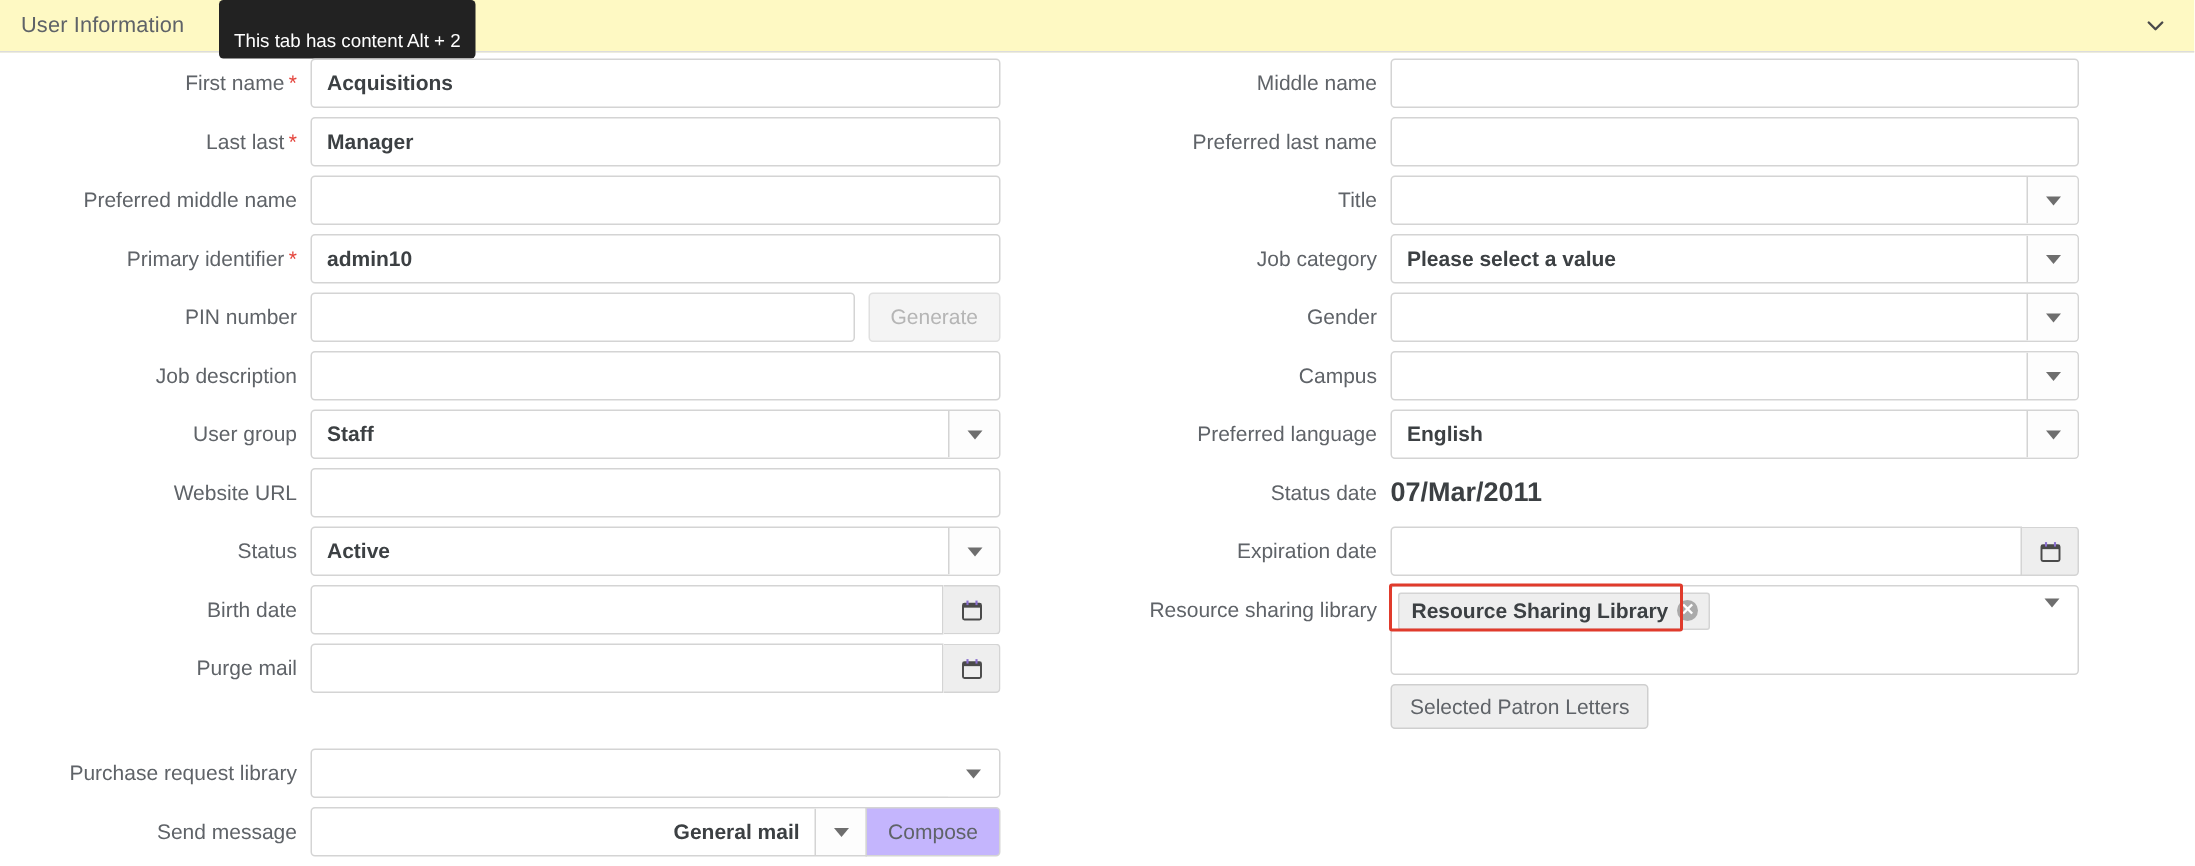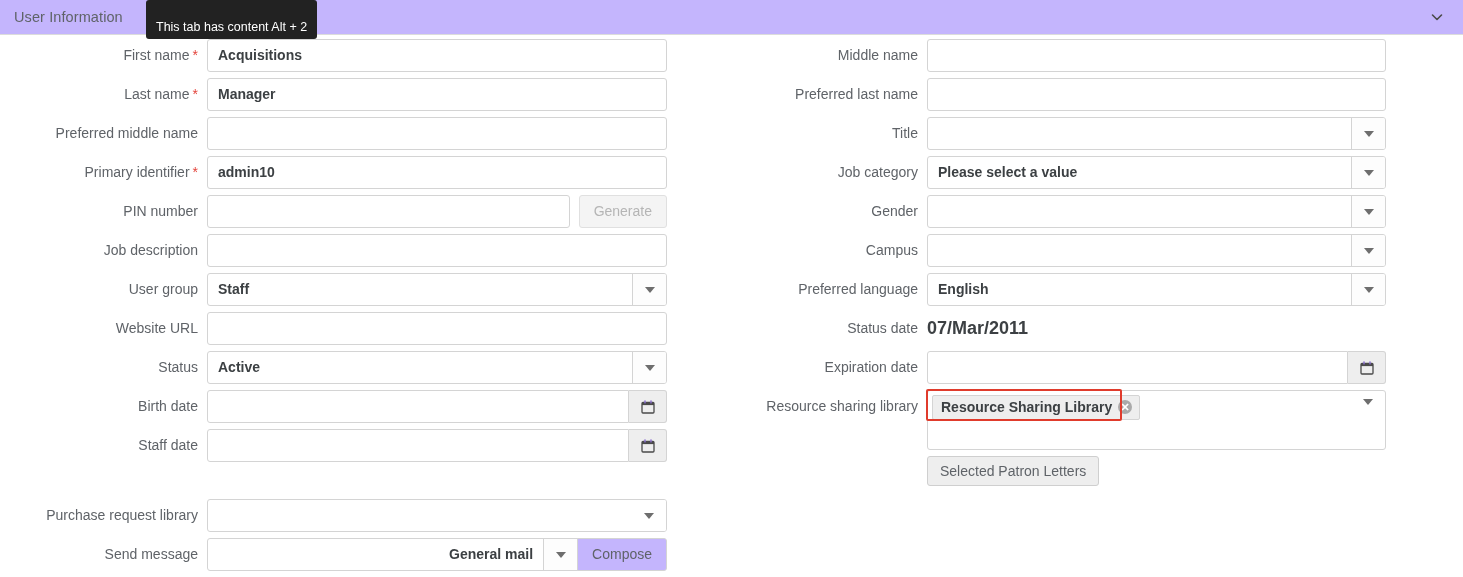--- a/index.html
+++ b/index.html
@@ -7,21 +7,21 @@
     margin: 0; padding: 0;
     background: #ffffff;
     font-family: "Liberation Sans", sans-serif;
   }
   body { width: 1463px; height: 577px; overflow: hidden; position: relative; }
 
   
   .tabbar {
     position: relative;
     height: 35px;
-    background: #c4b5fd;
+    background: #fef9c3;
     border-bottom: 1px solid #dcdcdc;
     display: flex;
     align-items: center;
   }
   .tabbar-title {
     font-size: 14.5px;
     color: #5f6368;
     padding-left: 14px;
     letter-spacing: .1px;
   }
@@ -244,21 +244,21 @@
   <div class="col col-left">
 
     <div class="row">
       <div class="lbl"><span>First name</span><span class="req">*</span></div>
       <div class="ctrl">
           <div class="inp" placeholder="">Acquisitions</div>
         </div>
     </div>
 
     <div class="row">
-      <div class="lbl"><span>Last name</span><span class="req">*</span></div>
+      <div class="lbl"><span>Last last</span><span class="req">*</span></div>
       <div class="ctrl">
           <div class="inp">Manager</div>
         </div>
     </div>
 
     <div class="row">
       <div class="lbl">Preferred middle name</div>
       <div class="ctrl">
           <div class="inp empty"></div>
         </div>
@@ -326,21 +326,21 @@
             <rect x="2" y="3.5" width="12" height="10.5" rx="1" fill="none" stroke="#4a4a4a" stroke-width="1.3"></rect>
             <rect x="2" y="3.5" width="12" height="2.6" fill="#4a4a4a"></rect>
             <rect x="4.3" y="1.4" width="1.4" height="3" fill="#8b6fd0"></rect>
             <rect x="10.3" y="1.4" width="1.4" height="3" fill="#8b6fd0"></rect>
           </svg>
         </div>
       </div>
     </div>
 
     <div class="row">
-      <div class="lbl">Staff date</div>
+      <div class="lbl">Purge mail</div>
       <div class="ctrl">
         <div class="inp empty has-date"></div>
         <div class="datebtn">
           <svg width="16" height="16" viewBox="0 0 16 16" aria-hidden="true">
             <rect x="2" y="3.5" width="12" height="10.5" rx="1" fill="none" stroke="#4a4a4a" stroke-width="1.3"></rect>
             <rect x="2" y="3.5" width="12" height="2.6" fill="#4a4a4a"></rect>
             <rect x="4.3" y="1.4" width="1.4" height="3" fill="#8b6fd0"></rect>
             <rect x="10.3" y="1.4" width="1.4" height="3" fill="#8b6fd0"></rect>
           </svg>
         </div>

